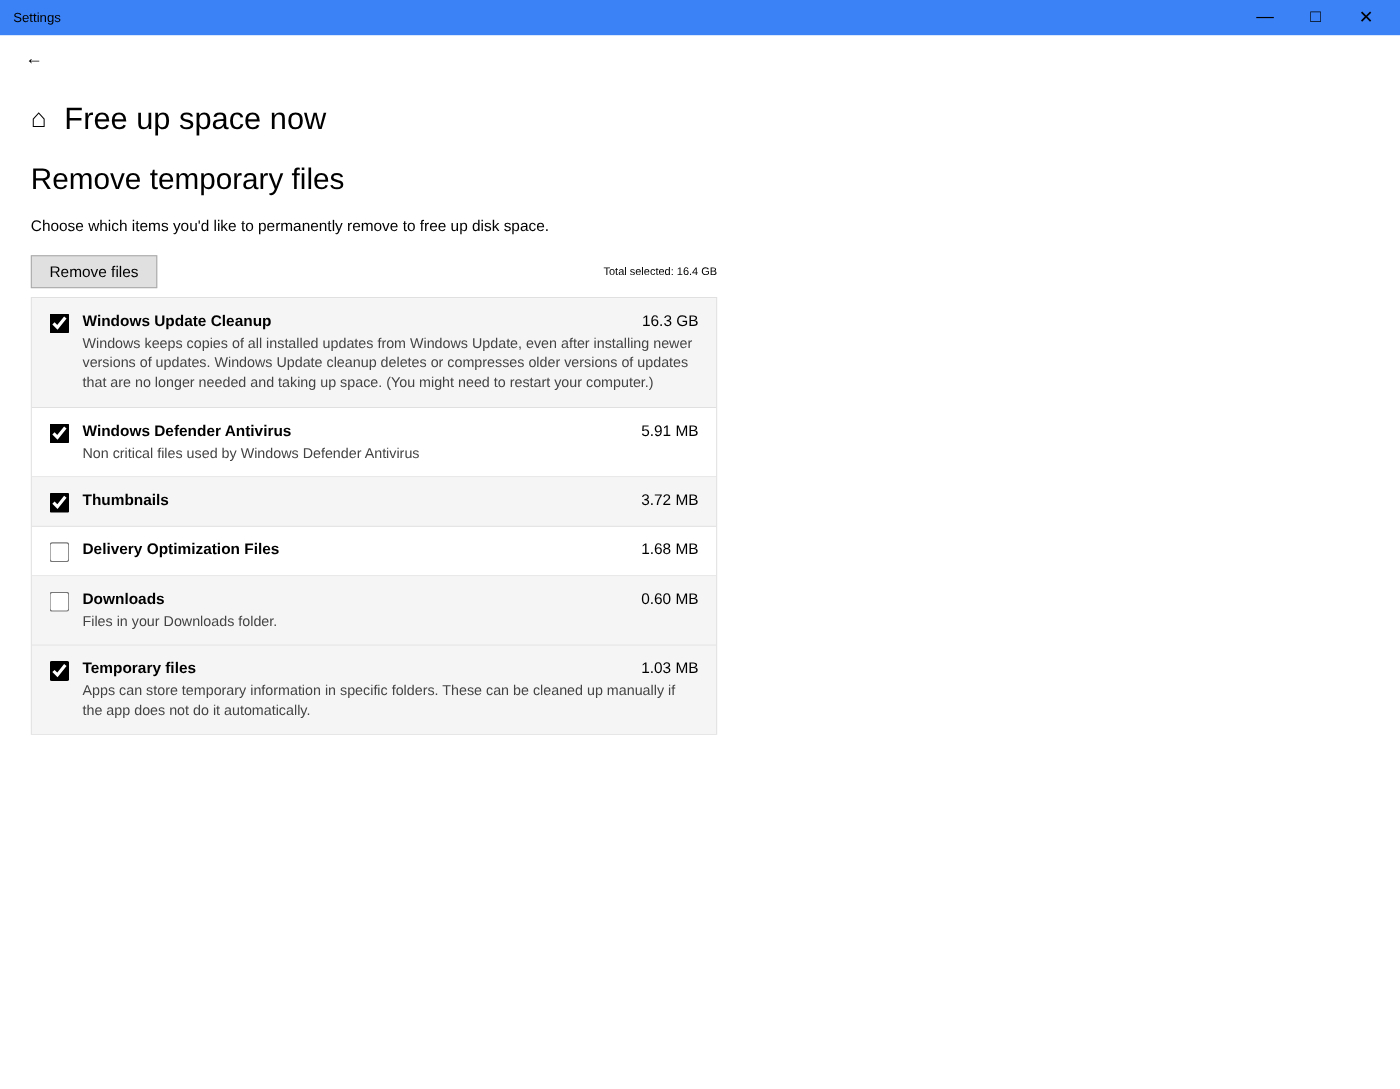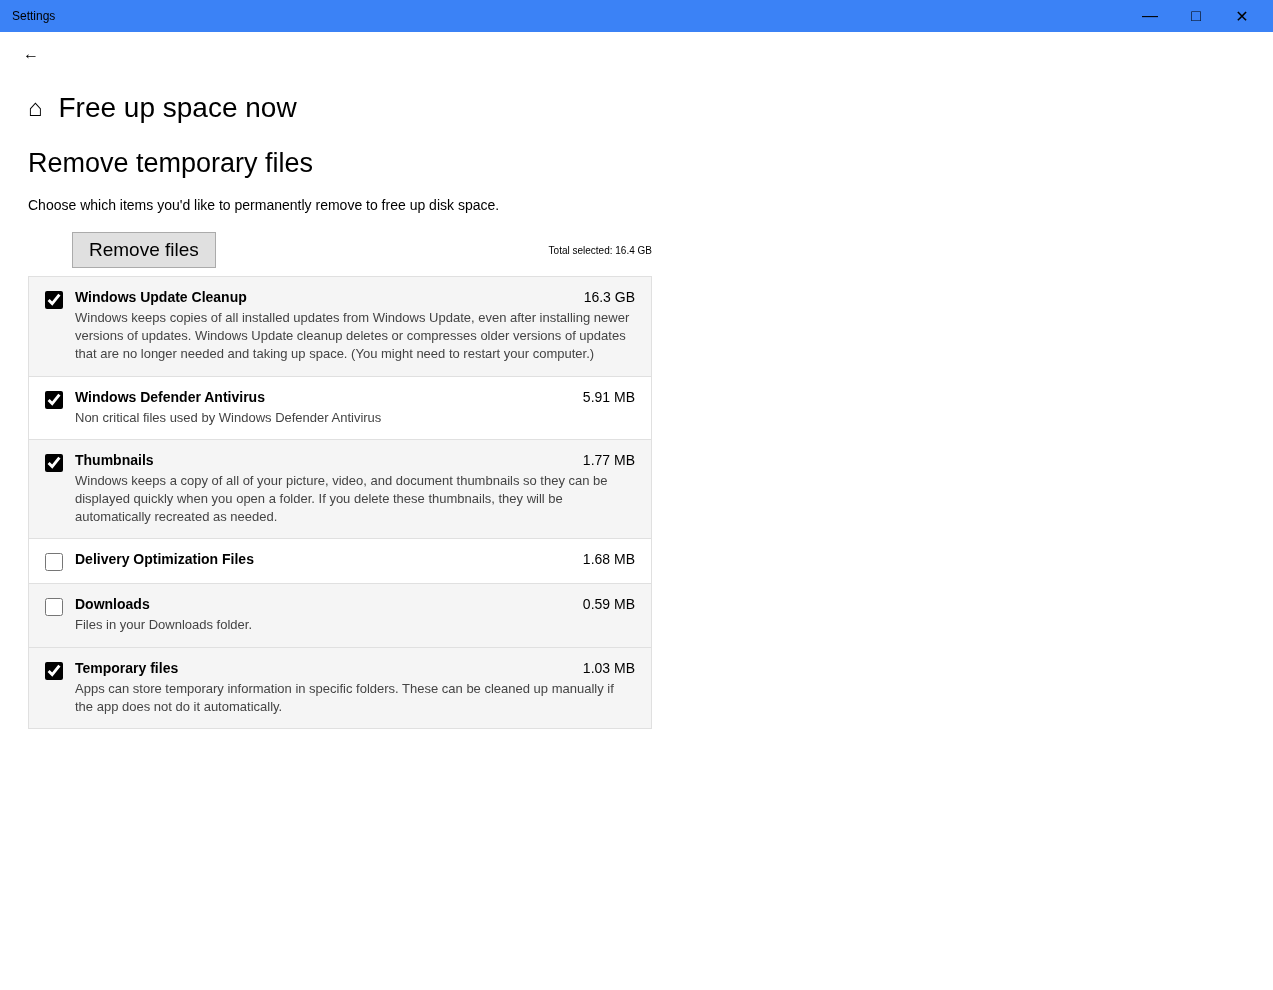--- a/index.html
+++ b/index.html
@@ -111,25 +111,24 @@
       display: flex;
       align-items: center;
       justify-content: space-between;
       margin-bottom: 8px;
     }
 
     .remove-btn {
       background: #e0e0e0;
       border: 1px solid #ababab;
       padding: 6px 16px;
-      font-size: 19px;
+      font-size: 14px;
       cursor: pointer;
       font-family: 'Segoe UI', Arial, sans-serif;
       color: #000;
-      margin-left: 44px;
     }
 
     .total-selected {
       font-size: 10px;
       color: #000;
     }
 
     
     .items-list {
       border: 1px solid #e0e0e0;
@@ -240,40 +239,39 @@
             <span class="item-size">5.91 MB</span>
           </div>
           <div class="item-desc">Non critical files used by Windows Defender Antivirus</div>
         </div>
       </div>
       <div class="item-row">
         <input type="checkbox" class="item-checkbox" checked="" style="">
         <div class="item-content">
           <div class="item-header">
             <span class="item-name">Thumbnails</span>
-            <span class="item-size">1.77 MB</span>
-          </div>
-          <div class="item-desc">Windows keeps a copy of all of your picture, video, and document thumbnails so they can be displayed quickly when you open a folder. If you delete these thumbnails, they will be automatically recreated as needed.</div>
+            <span class="item-size">3.72 MB</span>
+          </div>
         </div>
       </div>
       <div class="item-row white-bg">
         <input type="checkbox" class="item-checkbox" style="">
         <div class="item-content">
           <div class="item-header">
             <span class="item-name">Delivery Optimization Files</span>
             <span class="item-size">1.68 MB</span>
           </div>
         </div>
       </div>
       <div class="item-row">
         <input type="checkbox" class="item-checkbox" style="">
         <div class="item-content">
           <div class="item-header">
             <span class="item-name">Downloads</span>
-            <span class="item-size">0.59 MB</span>
+            <span class="item-size">0.60 MB</span>
           </div>
           <div class="item-desc">Files in your Downloads folder.</div>
         </div>
       </div>
       <div class="item-row">
         <input type="checkbox" class="item-checkbox" checked="" style="">
         <div class="item-content">
           <div class="item-header">
             <span class="item-name">Temporary files</span>
             <span class="item-size">1.03 MB</span>

